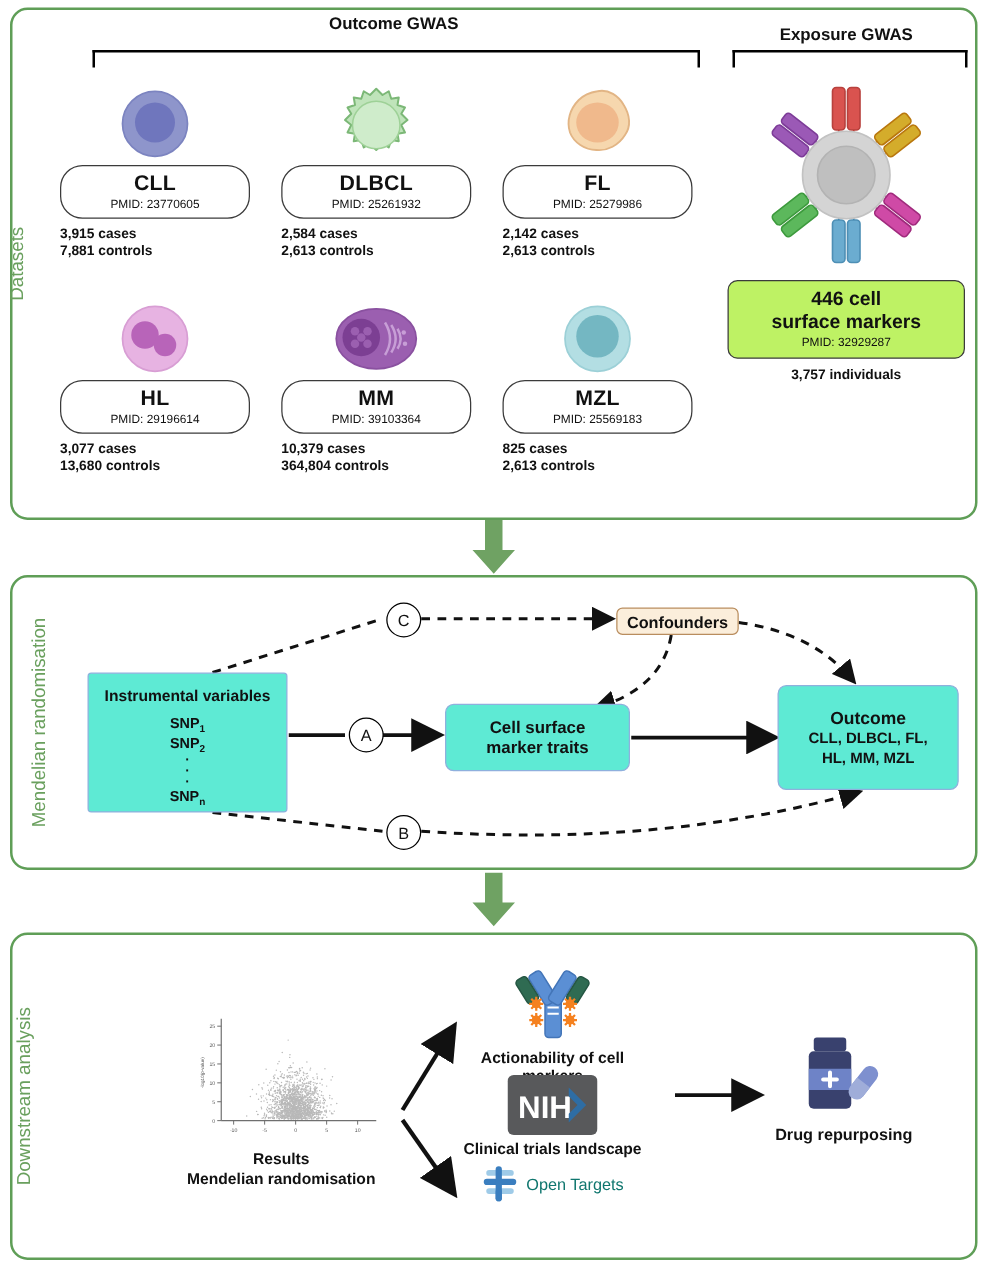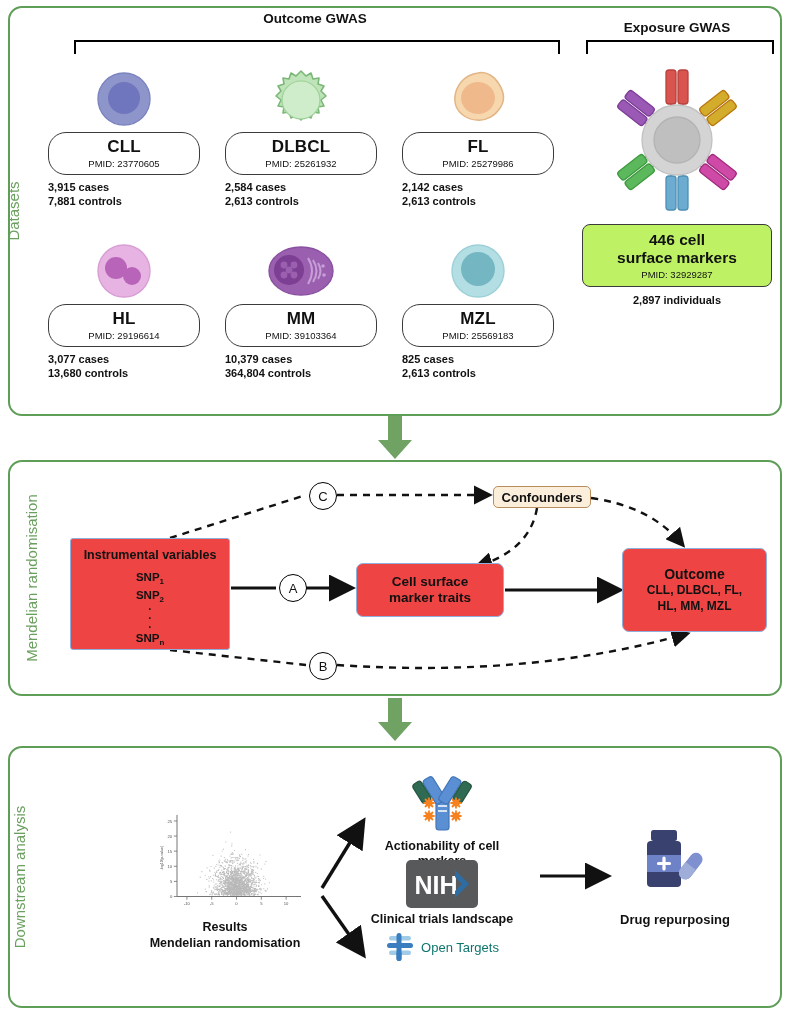--- a/index.html
+++ b/index.html
@@ -49,21 +49,21 @@
   #expwrap{position:absolute;left:572px;top:48px;width:190px;}
   #expimg{height:168px;display:flex;align-items:center;justify-content:center;}
   #expbox{border:1.6px solid #3b3b3b;border-radius:8px;background:#bef264;
       padding:6px 4px;text-align:center;}
   #expbox .nm{font-size:15.5px;font-weight:bold;line-height:1.15;}
   #expbox .pm{font-size:9.5px;margin-top:2px;}
   #expcount{text-align:center;font-size:11px;font-weight:bold;margin-top:7px;}
 
   
   .mrbox{position:absolute;border:1.5px solid #8fb0dd;border-radius:7px;
-      background:#ef4444;box-sizing:border-box;display:flex;flex-direction:column;
+      background:#5eead4;box-sizing:border-box;display:flex;flex-direction:column;
       align-items:center;justify-content:center;text-align:center;}
   #iv-box{left:60px;top:76px;width:160px;height:112px;
       border-radius:3px;align-items:flex-start;padding-top:9px;}
   #iv-box .hd{font-size:12.5px;font-weight:bold;width:100%;text-align:center;}
   #iv-box .snps{font-size:11.5px;font-weight:bold;margin-top:8px;width:100%;
       text-align:center;line-height:1.25;}
   #iv-box .dots{font-size:11px;line-height:.8;letter-spacing:0;}
   sub{font-size:8px;}
   #trait-box{left:346px;top:101px;width:148px;height:54px;}
   #trait-box .tx{font-size:13.5px;font-weight:bold;line-height:1.2;}
@@ -90,21 +90,21 @@
   #act-wrap{position:absolute;left:352px;top:22px;width:160px;text-align:center;}
   #act-img{height:66px;display:flex;align-items:flex-end;justify-content:center;}
   #act-lbl{font-size:12.5px;font-weight:bold;line-height:1.22;margin-top:3px;}
   #ct-wrap{position:absolute;left:340px;top:112px;width:184px;text-align:center;}
   #nih{width:72px;height:48px;margin:0 auto;display:block;}
   #ct-lbl{font-size:12.5px;font-weight:bold;margin-top:4px;}
   #ot-row{display:flex;align-items:center;justify-content:center;gap:6px;margin-top:6px;}
   #ot-txt{font-size:13px;color:#0f766e;font-weight:400;}
   #drug-wrap{position:absolute;left:580px;top:80px;width:170px;text-align:center;}
   #drug-img{height:62px;display:flex;align-items:flex-end;justify-content:center;}
-  #drug-lbl{font-size:13px;font-weight:bold;margin-top:22px;}
+  #drug-lbl{font-size:13px;font-weight:bold;margin-top:10px;}
 </style>
 </head>
 <body>
 
 <div class="panel" id="panel-datasets">
   <div class="side-label">Datasets</div>
 
   <div class="grp-title" id="t-outcome">Outcome GWAS</div>
   <div class="bracket" id="br-outcome"></div>
   <div class="grp-title" id="t-exposure">Exposure GWAS</div>
@@ -276,21 +276,21 @@
           <circle cx="75" cy="82" r="35" fill="#d4d4d4" stroke="#c2c2c2"></circle>
           <circle cx="75" cy="82" r="23" fill="#bfbfbf" stroke="#b3b3b3"></circle>
         </g>
       </svg>
     </div>
     <div id="expbox">
       <div class="nm">446 cell</div>
       <div class="nm">surface markers</div>
       <div class="pm">PMID: 32929287</div>
     </div>
-    <div id="expcount">2,897 individuals</div>
+    <div id="expcount">3,757 individuals</div>
   </div>
 </div>
 
 <div class="green-arrow" id="arrow1">
   <svg width="48" height="44" viewBox="0 0 48 44">
       <path d="M17 0 h14 v24 h10 L24 43 L7 24 h10 z" fill="#6fa263"></path>
     </svg>
 </div>
 
 <div class="panel" id="panel-mr">

